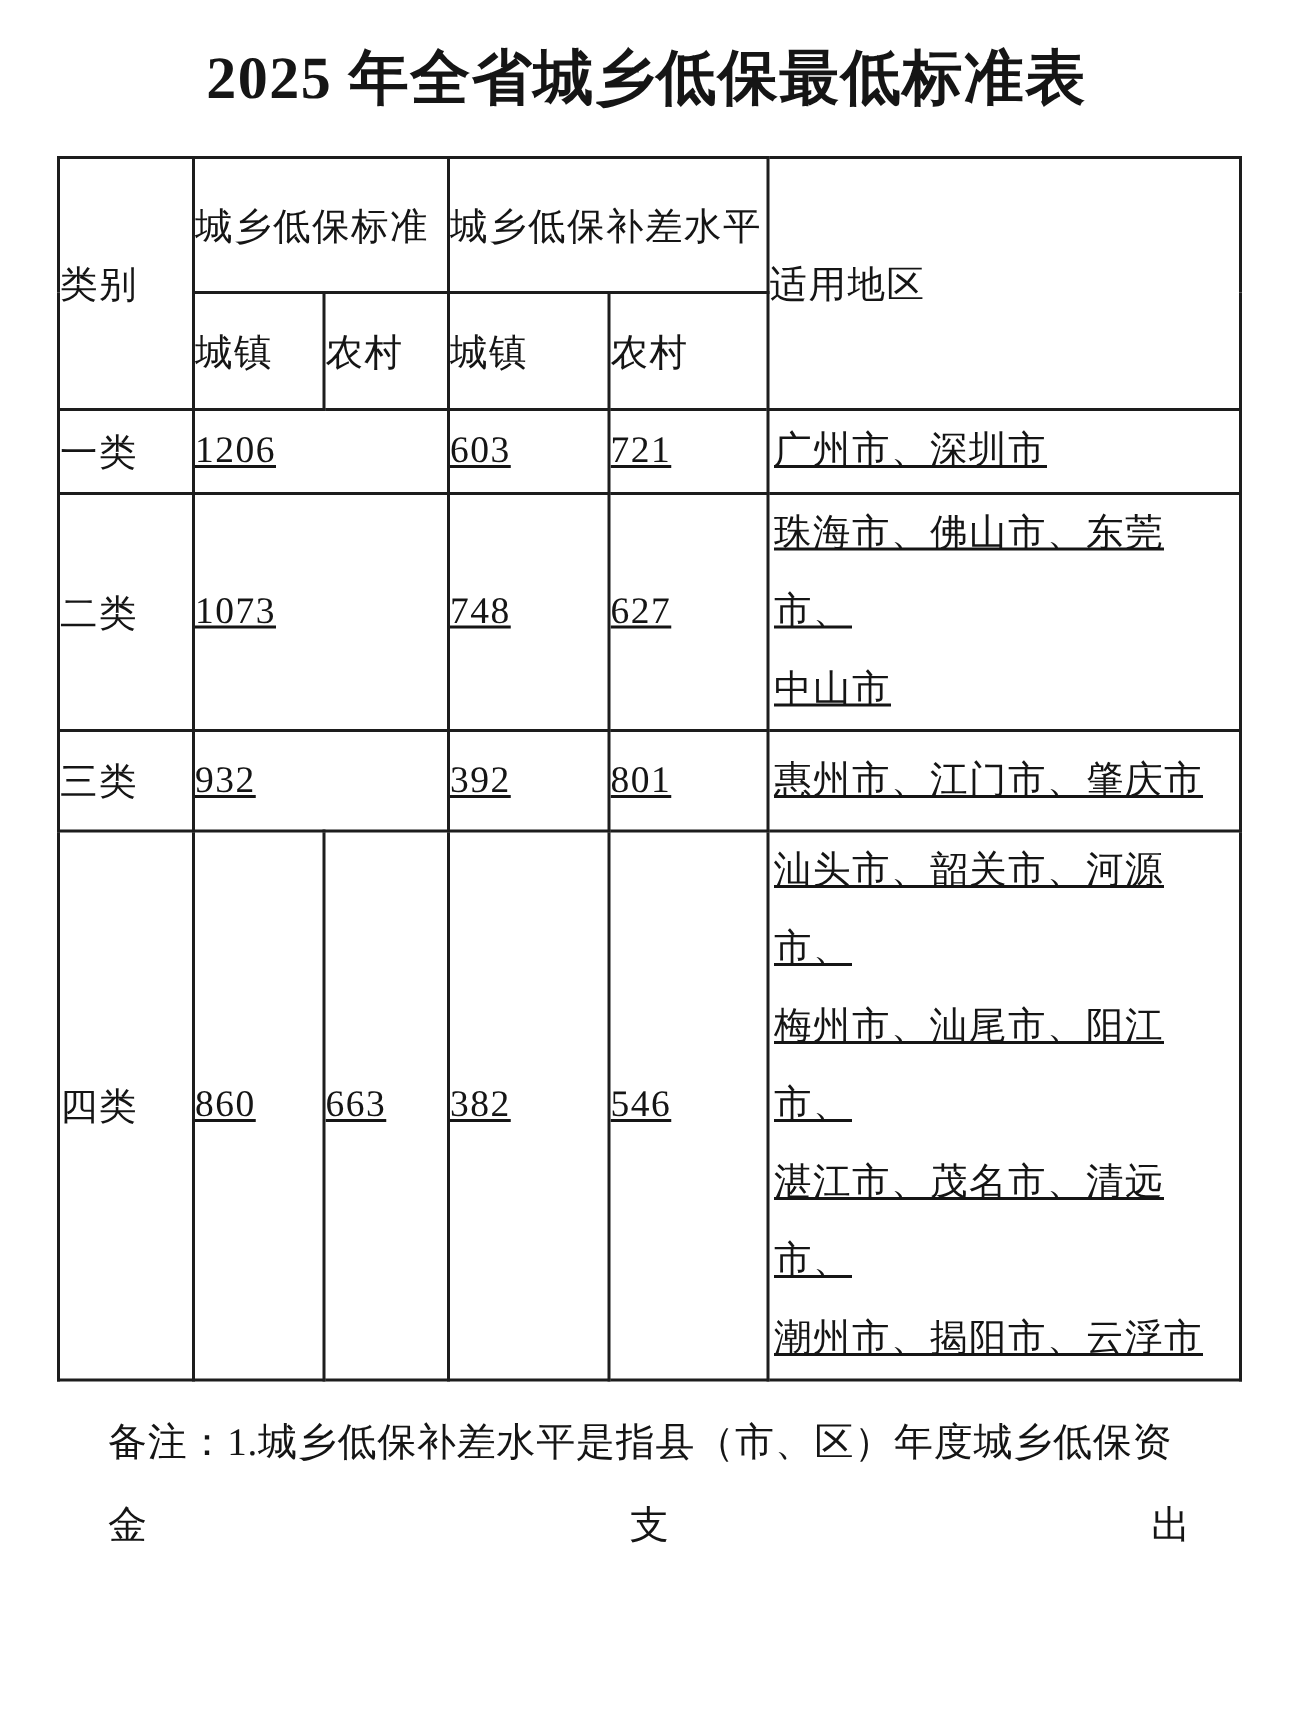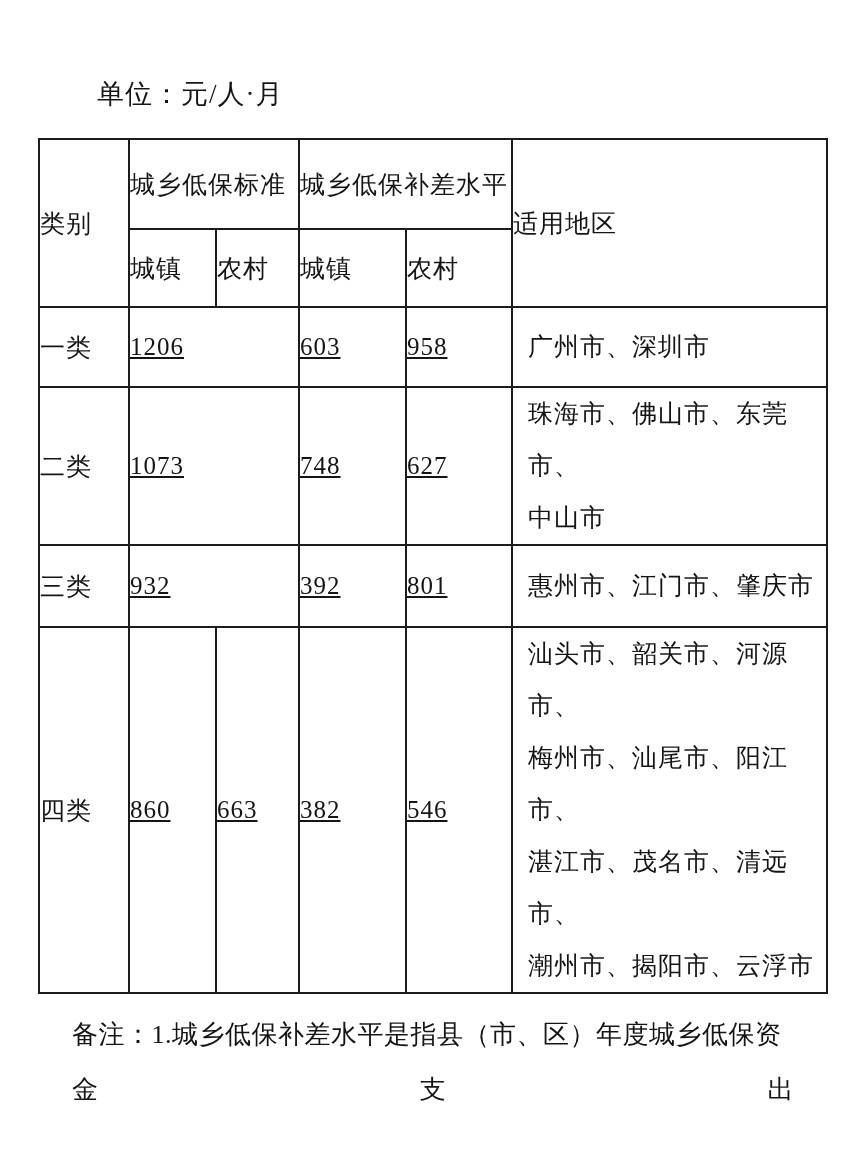--- a/index.html
+++ b/index.html
@@ -39,43 +39,44 @@
     text-align: left;
     vertical-align: middle;
     font-size: 25px;
     letter-spacing: 1px;
     overflow: hidden;
   }
   td.num { font-size: 27px; letter-spacing: 0; text-decoration: underline; }
   td.cat { letter-spacing: 4px; }
   td.region-cell {
     text-align: left;
-    padding-left: 15px;
+    padding-left: 3px;
     padding-right: 4px;
     white-space: pre-line;
     line-height: 52px;
     letter-spacing: 1.5px;
+    text-decoration: underline;
   }
 
   .notes {
     margin: 13px 0 0 72px;
     width: 722px;
     font-size: 26px;
     letter-spacing: 0.5px;
   }
   .note-line { line-height: 55px; white-space: nowrap; }
   .just { text-align-last: justify; text-justify: inter-character; white-space: normal; }
 </style>
 </head>
 <body>
 
 <div class="page">
 
+  <div class="doc-title">2025 年全省城乡低保最低标准表</div>
 
-  <div class="unit-line">单位：元/人·月</div>
 
   <table class="std-table">
     <colgroup>
       <col style="width:90px">
       <col style="width:87px">
       <col style="width:83px">
       <col style="width:107px">
       <col style="width:106px">
       <col style="width:315px">
     </colgroup>
@@ -86,38 +87,38 @@
         <td colspan="2">城乡低保补差水平</td>
         <td rowspan="2">适用地区</td>
       </tr>
       <tr style="height:78px;">
         <td>城镇</td>
         <td>农村</td>
         <td>城镇</td>
         <td>农村</td>
       </tr>
 
-      <tr style="height:80px;">
+      <tr style="height:56px;">
         <td class="cat">一类</td>
         <td class="num" colspan="2">1206</td>
         <td class="num">603</td>
-        <td class="num">958</td>
+        <td class="num">721</td>
         <td class="region-cell">广州市、深圳市</td>
       </tr>
 
       <tr style="height:110px;">
         <td class="cat">二类</td>
         <td class="num" colspan="2">1073</td>
         <td class="num">748</td>
         <td class="num">627</td>
         <td class="region-cell">珠海市、佛山市、东莞市、
 中山市</td>
       </tr>
 
-      <tr style="height:82px;">
+      <tr style="height:67px;">
         <td class="cat">三类</td>
         <td class="num" colspan="2">932</td>
         <td class="num">392</td>
         <td class="num">801</td>
         <td class="region-cell">惠州市、江门市、肇庆市</td>
       </tr>
 
       <tr style="height:230px;">
         <td class="cat">四类</td>
         <td class="num">860</td>

